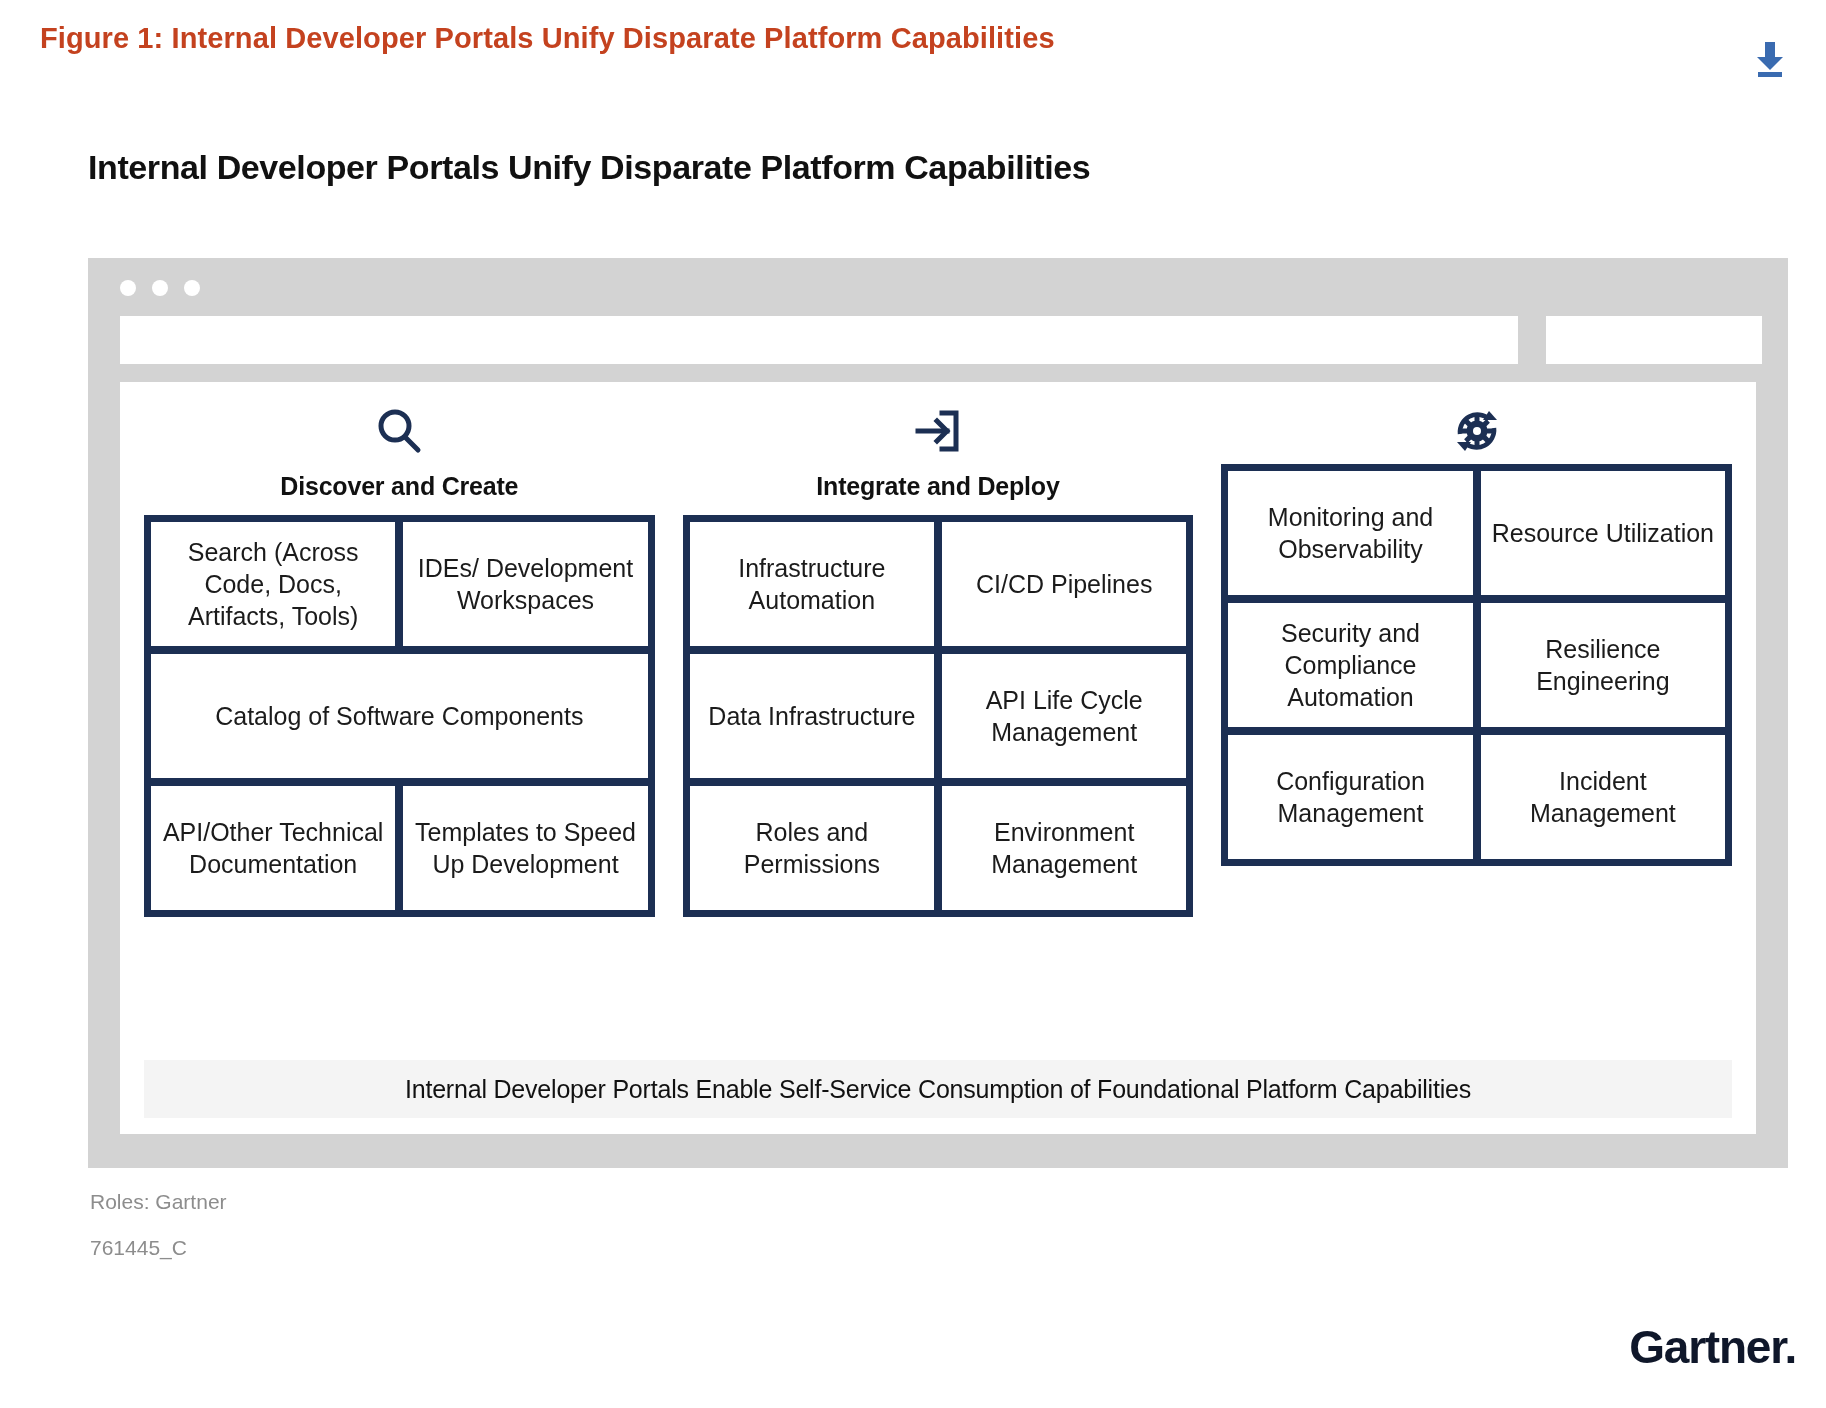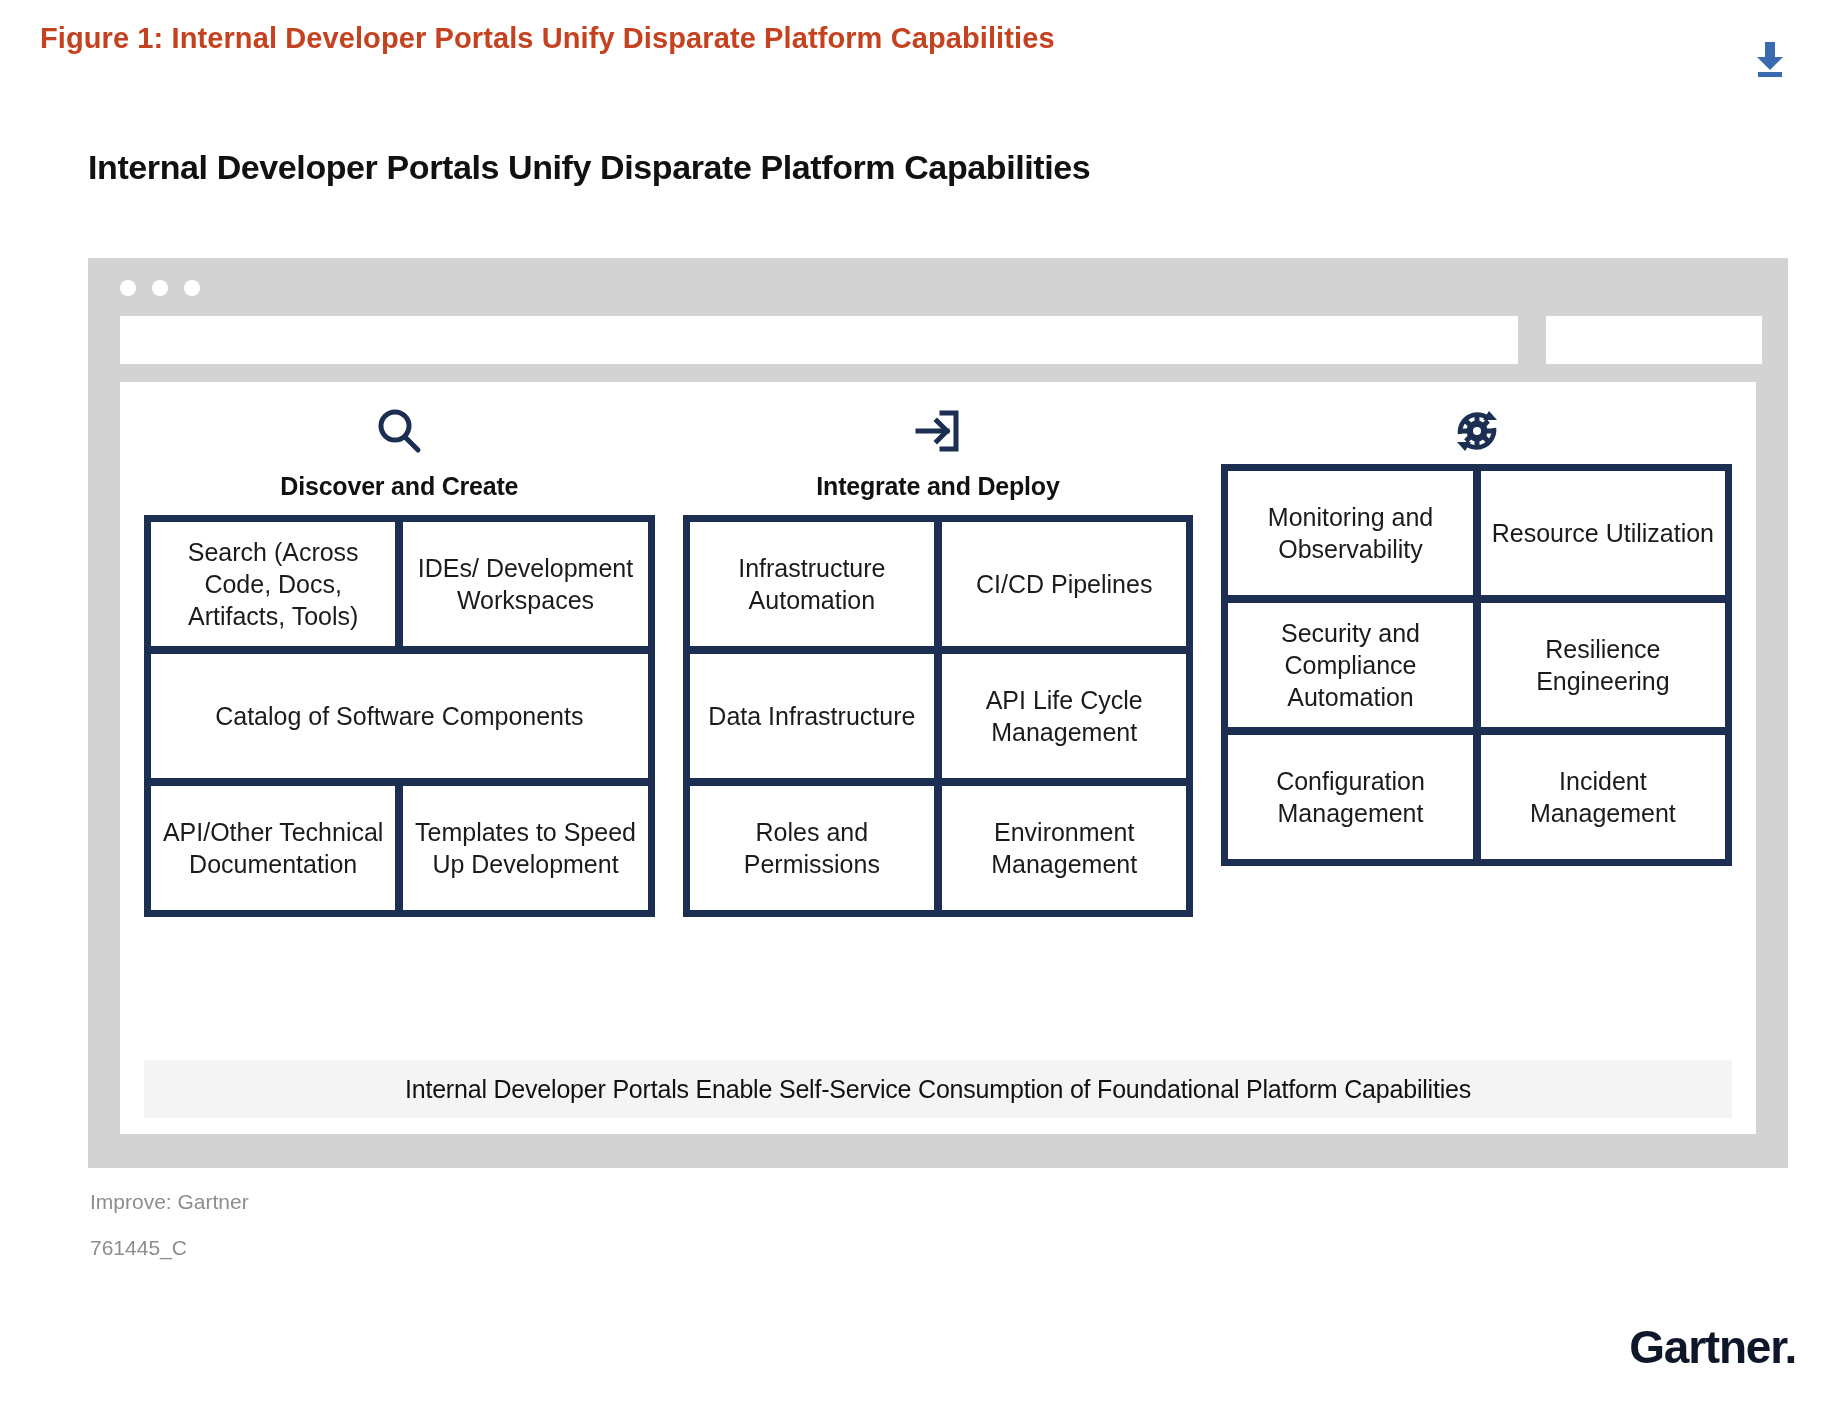--- a/index.html
+++ b/index.html
@@ -317,17 +317,17 @@
             </div>
           </div>
         </div>
 
       </div>
 
       <div class="banner">Internal Developer Portals Enable Self-Service Consumption of Foundational Platform Capabilities</div>
     </div>
   </div>
 
-  <div class="source">Improve: Gartner</div>
+  <div class="source">Roles: Gartner</div>
   <div class="fig-id">761445_C</div>
   <div class="logo">Gartner.</div>
 
 </div>
 
 </body></html>

